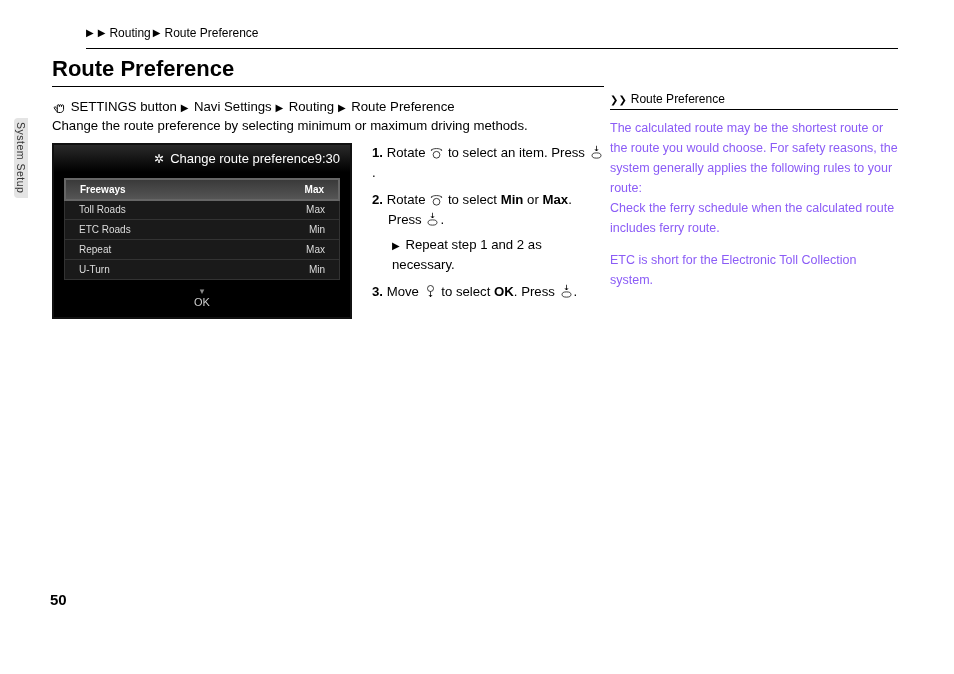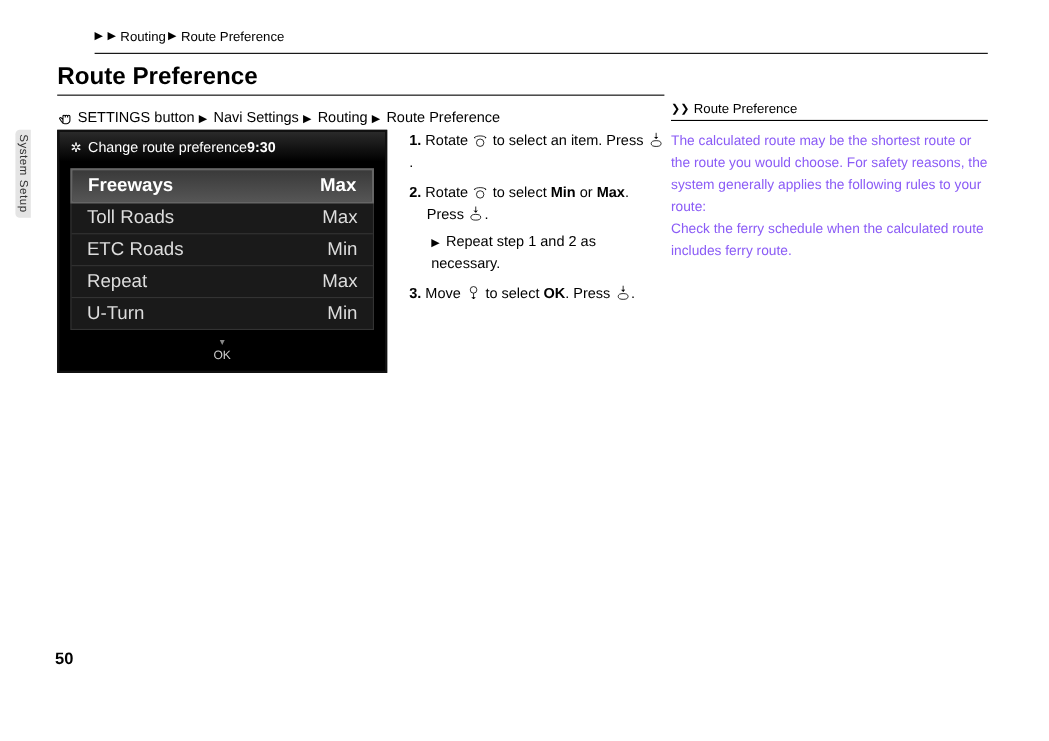--- a/index.html
+++ b/index.html
@@ -15,24 +15,24 @@
   .pnum{position:absolute;left:50px;bottom:66px;font-weight:700;font-size:15px}
   
   .main{position:absolute;left:52px;top:56px;width:552px}
   .h1{font-size:22px;font-weight:700;border-bottom:1.5px solid #000;padding-bottom:4px;margin-bottom:12px}
   .nav-path{margin-bottom:4px}
   .nav-path .b{font-weight:400}
   .desc{margin-bottom:10px}
   
   .shot-wrap{display:flex;gap:20px;align-items:flex-start}
   .shot{width:296px;background:#000;color:#fff;border:2px solid #111;position:relative;font-family:Arial,Helvetica,sans-serif}
-  .shot-head{display:flex;justify-content:flex-start;align-items:center;padding:6px 10px;background:linear-gradient(#2a2a2a,#000);font-size:13px}
+  .shot-head{display:flex;justify-content:flex-end;align-items:center;padding:6px 10px;background:linear-gradient(#2a2a2a,#000);font-size:13px}
   .shot-head .gear{display:inline-block;margin-right:6px;font-size:12px}
   .shot-list{border:1px solid #333;margin:6px 10px 2px;background:#1a1a1a}
-  .shot-row{display:flex;justify-content:space-between;padding:4px 14px;border-bottom:1px solid #333;font-size:17px;color:#ddd}
+  .shot-row{display:flex;justify-content:space-between;padding:4px 14px;border-bottom:1px solid #333;font-size:10px;color:#ddd}
   .shot-row:last-child{border-bottom:none}
   .shot-row.sel{background:linear-gradient(#3a3a3a,#555);color:#fff;font-weight:700;border:2px solid #666;margin:-1px}
   .shot-foot{text-align:center;padding:4px 0 8px}
   .shot-foot .ok{display:inline-block;font-size:11px;color:#ccc}
   .shot-foot .chev{font-size:9px;color:#888;margin-bottom:-2px}
   
   .steps{flex:1;font-size:13.2px;line-height:1.55}
   .steps .num{font-weight:700}
   .steps .b{font-weight:700}
   .indent{margin-left:20px;margin-top:4px;margin-bottom:0}
@@ -75,26 +75,27 @@
         </svg>
       <span>SETTINGS button</span>
       <span class="tri">▶</span>
       <span class="b">Navi Settings</span>
       <span class="tri">▶</span>
       <span class="b">Routing</span>
       <span class="tri">▶</span>
       <span class="b">Route Preference</span>
     </div>
 
+    <div class="desc">Change the route preference by selecting minimum or maximum driving methods.</div>
 
     <div class="shot-wrap">
       <div class="shot">
         <div class="shot-head">
           <span><span class="gear">✲</span><span>Change route preference</span></span>
-          <span style="font-weight:700">9:30</span>
+          <span style="font-weight:400">9:30</span>
         </div>
         <div class="shot-list">
           <div class="shot-row sel">
             <span>Freeways</span>
             <span>Max</span>
           </div>
           <div class="shot-row">
             <span>Toll Roads</span>
             <span>Max</span>
           </div>
@@ -168,16 +169,17 @@
   </div>
 
   <div class="sidecol">
     <div class="sidebar-title-row">
       <span class="chevs">❯❯</span>
       <span>Route Preference</span>
     </div>
     <div class="sidebar-body">
       <div>The calculated route may be the shortest route or the route you would choose. For safety reasons, the system generally applies the following rules to your route:</div>
       <div style="margin-bottom:12px">Check the ferry schedule when the calculated route includes ferry route.</div>
+      <div>ETC is short for the Electronic Toll Collection system.</div>
     </div>
   </div>
 
 </div>
 
 </body></html>

